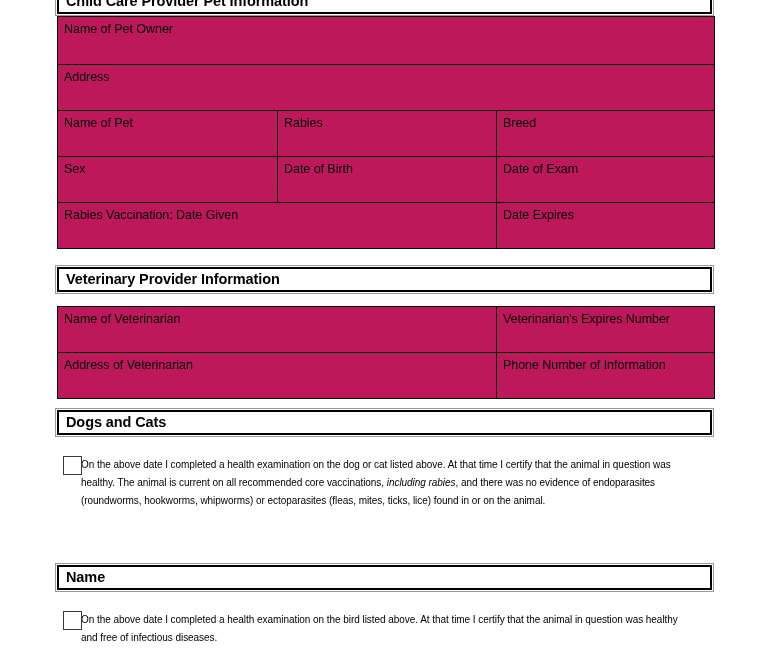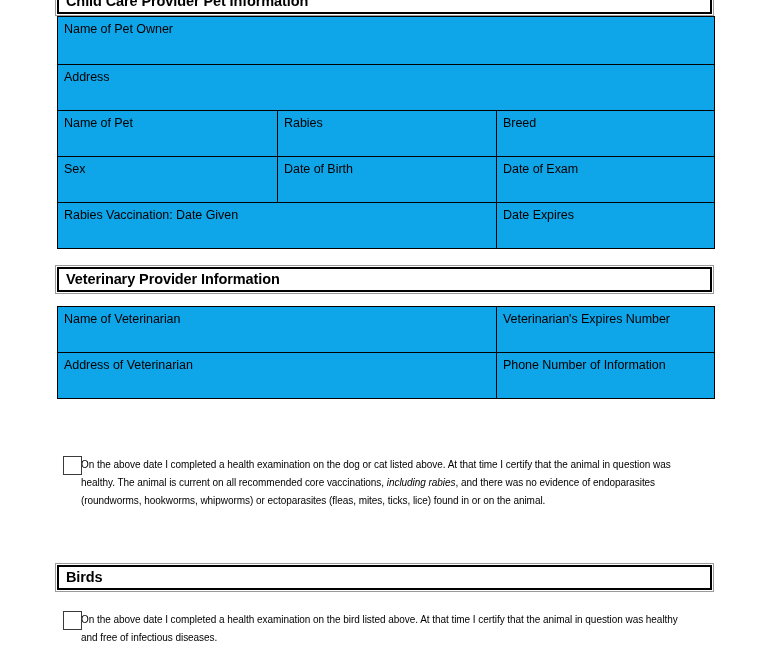--- a/index.html
+++ b/index.html
@@ -61,21 +61,21 @@
   #hdr-dogs  { top: 408px; }
   #hdr-birds { top: 563px; }
 
   
   .tbl {
     position: absolute;
     left: 57px;
     width: 657px;
     border-collapse: collapse;
     table-layout: fixed;
-    background: #0ea5e9;
+    background: #be185d;
   }
   .tbl td {
     border: 1px solid #000000;
     vertical-align: top;
     padding: 5px 0 0 6px;
     font-size: 12.5px;
     line-height: 1.15;
     letter-spacing: -0.05px;
   }
 
@@ -170,29 +170,34 @@
         <td class="h-std">Name of Veterinarian</td>
         <td class="h-std">Veterinarian's Expires Number</td>
       </tr>
       <tr>
         <td class="h-std">Address of Veterinarian</td>
         <td class="h-std">Phone Number of Information</td>
       </tr>
     </tbody>
   </table>
 
+  <div class="section-header" id="hdr-dogs">
+    <div class="inner">
+      <span>Dogs and Cats</span>
+    </div>
+  </div>
 
   <div class="statement" id="stmt-dogs">
     <div class="box"></div>
     <div class="text"><span>On the above date I completed a health examination on the dog or cat listed above.  At that time I certify that the animal in question was healthy.  The animal is current on all recommended core vaccinations, </span><i>including rabies</i><span>, and there was no evidence of endoparasites (roundworms, hookworms, whipworms) or ectoparasites (fleas, mites, ticks, lice) found in or on the animal.</span></div>
   </div>
 
   <div class="section-header" id="hdr-birds">
     <div class="inner">
-      <span>Birds</span>
+      <span>Name</span>
     </div>
   </div>
 
   <div class="statement" id="stmt-birds">
     <div class="box"></div>
     <div class="text">On the above date I completed a health examination on the bird listed above.  At that time I certify that the animal in question was healthy and free of infectious diseases.</div>
   </div>
 
 </div>
 

